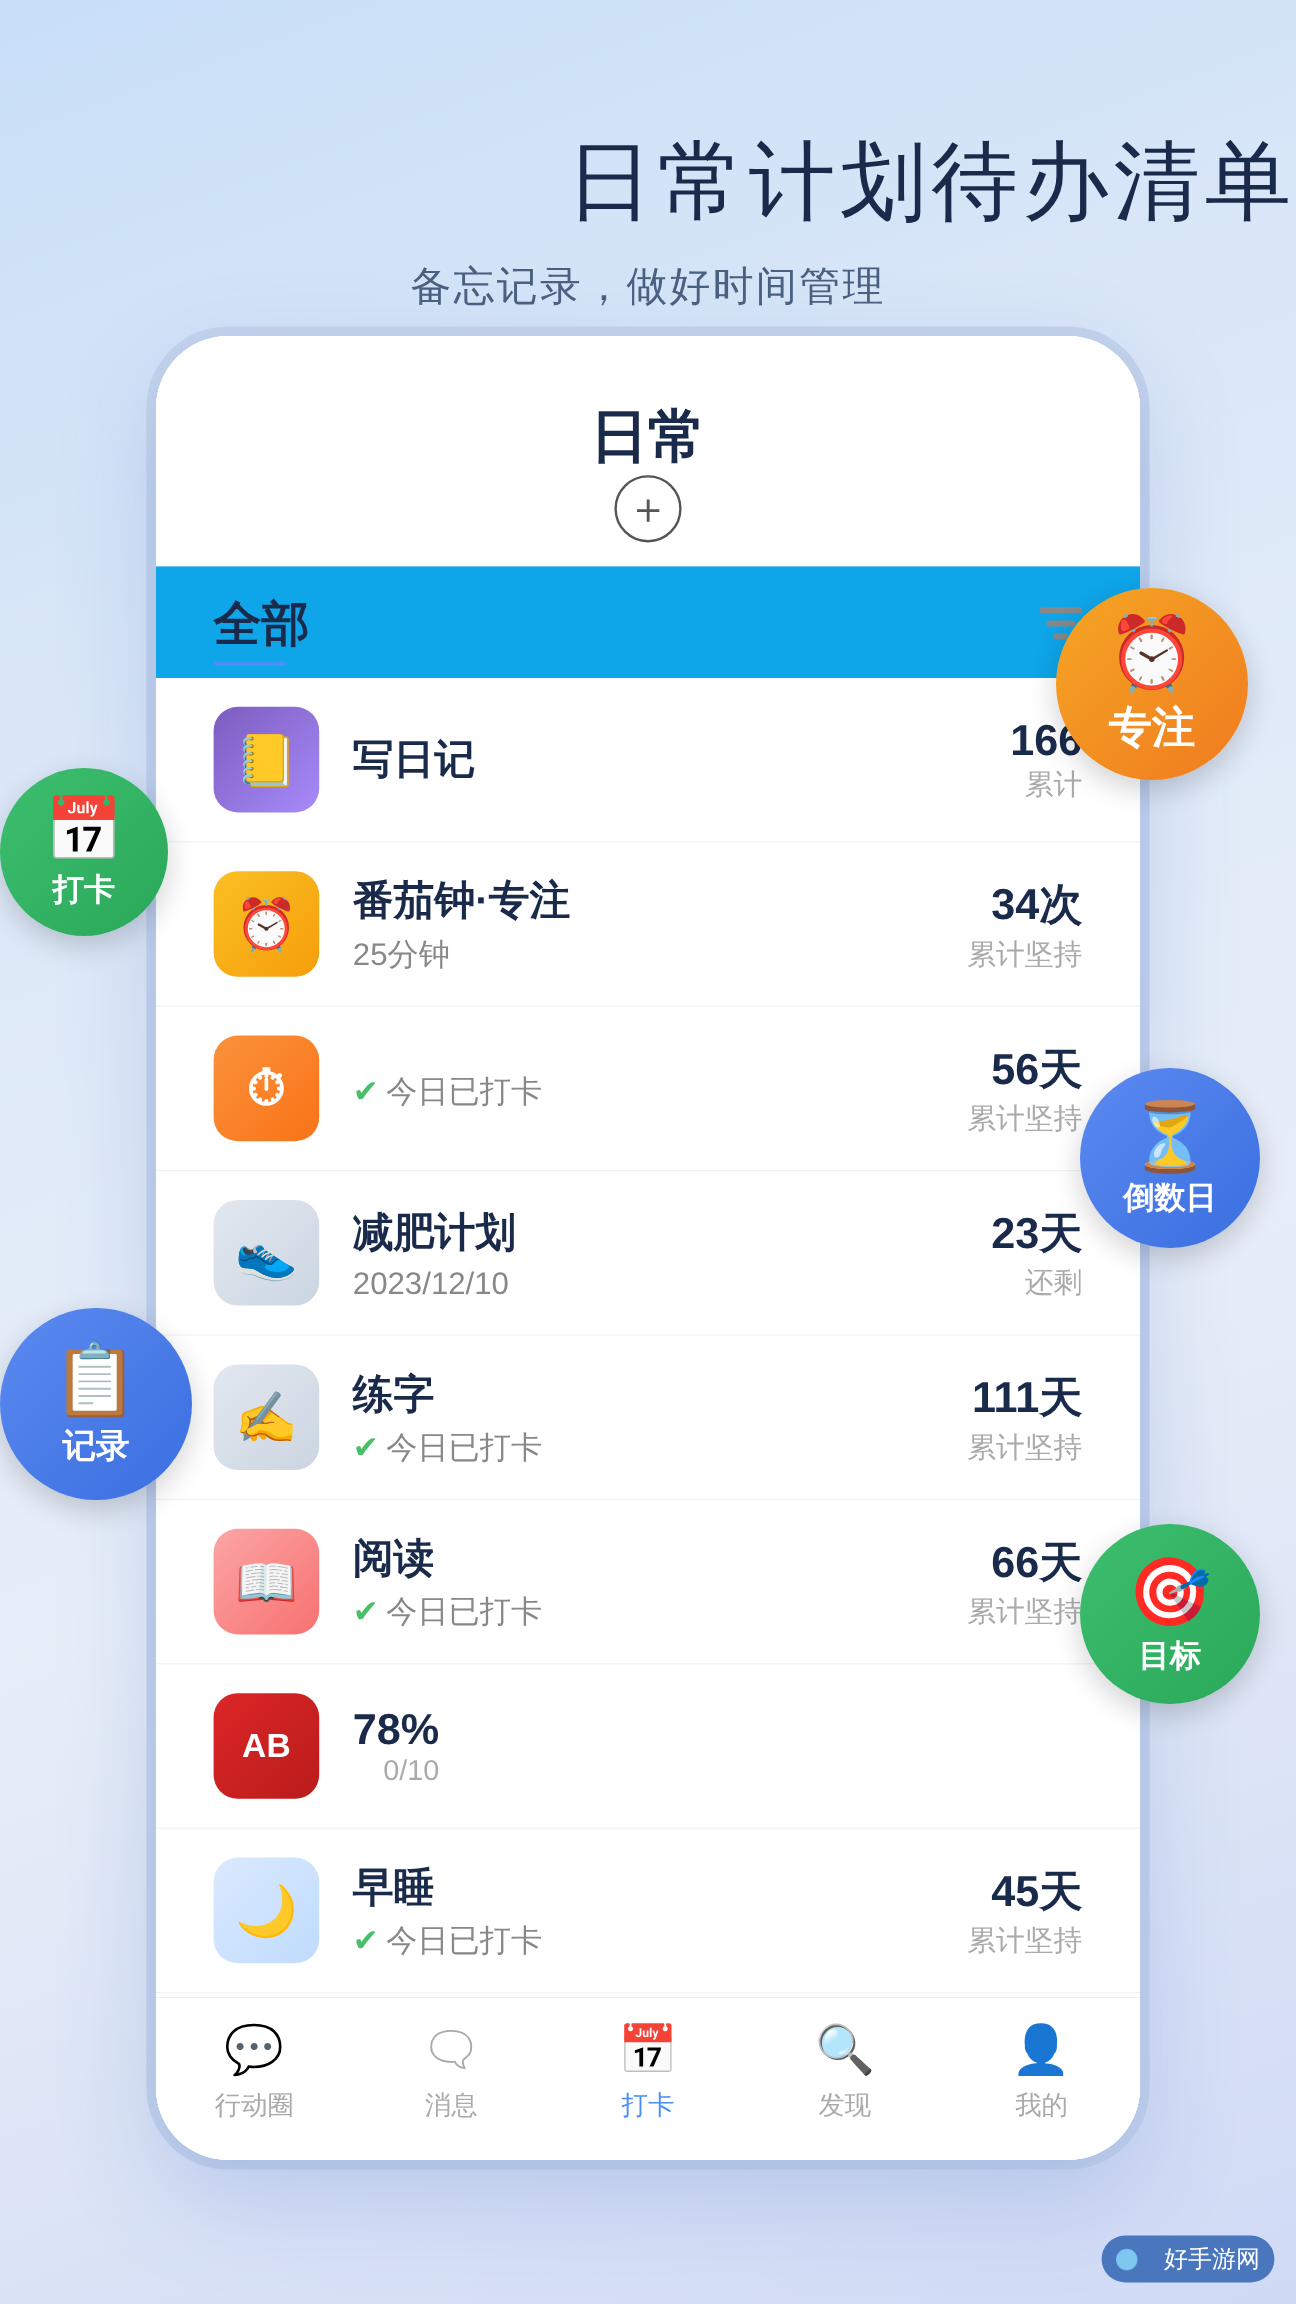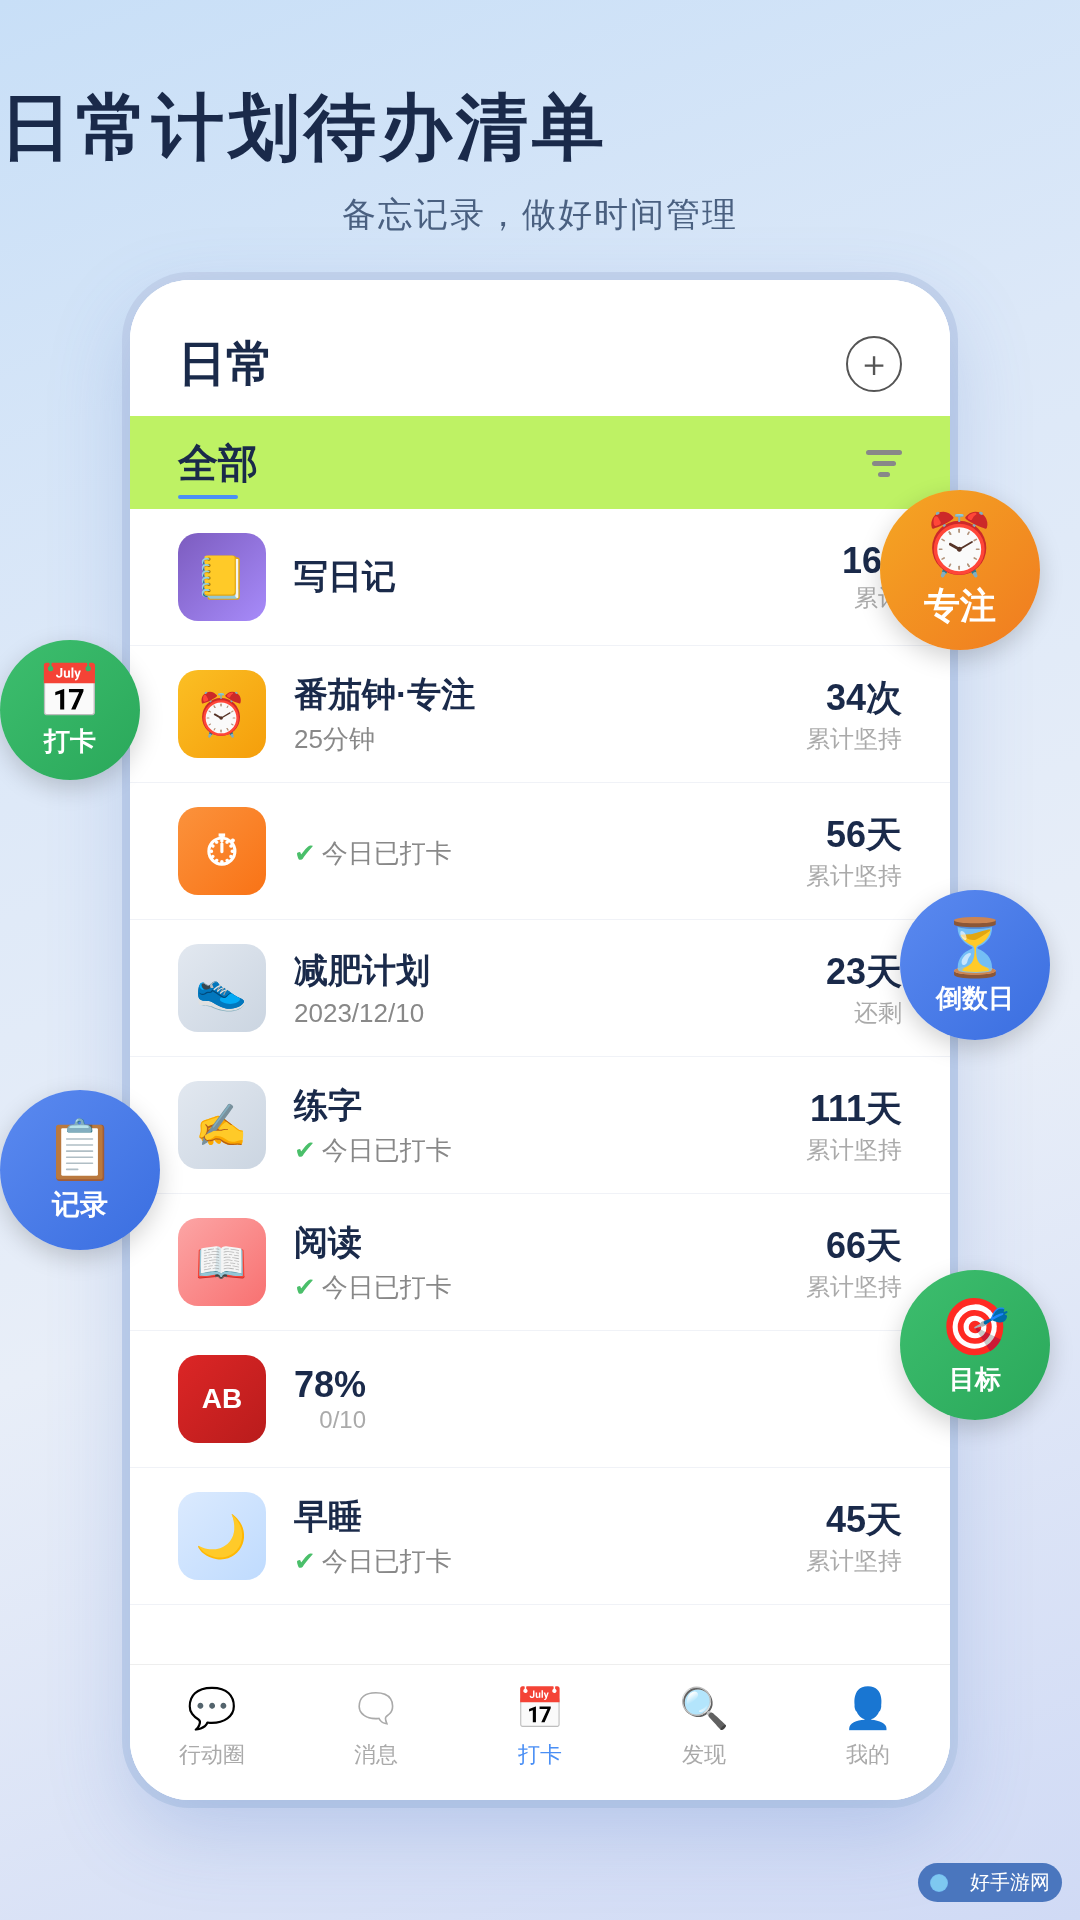--- a/index.html
+++ b/index.html
@@ -7,24 +7,24 @@
       width: 1080px;
       height: 1920px;
       background: linear-gradient(160deg, #c8dff7 0%, #dce8f8 30%, #e8eef8 60%, #d0daf5 100%);
       font-family: 'PingFang SC', 'Microsoft YaHei', sans-serif;
       overflow: hidden;
       position: relative;
     }
 
     
     .hero-title {
-      text-align: left;
-      padding-top: 80px;
+      text-align: right;
+      padding-top: 104px;
       font-size: 72px;
-      font-weight: 700;
+      font-weight: 400;
       color: #1a2a4a;
       letter-spacing: 4px;
     }
     .hero-subtitle {
       text-align: center;
       margin-top: 16px;
       font-size: 34px;
       color: #4a6080;
       letter-spacing: 2px;
     }
@@ -51,20 +51,21 @@
       flex-direction: column;
     }
 
     
     .app-header {
       display: flex;
       align-items: center;
       justify-content: space-between;
       padding: 52px 48px 20px;
       background: #fff;
+      flex-direction: column;
     }
     .app-title {
       font-size: 48px;
       font-weight: 700;
       color: #1a2a4a;
     }
     .add-btn {
       width: 56px;
       height: 56px;
       border: 2.5px solid #555;
@@ -76,21 +77,21 @@
       color: #555;
       cursor: pointer;
     }
 
     
     .filter-row {
       display: flex;
       align-items: center;
       justify-content: space-between;
       padding: 20px 48px 10px;
-      background: #bef264;
+      background: #0ea5e9;
     }
     .filter-label {
       font-size: 40px;
       font-weight: 700;
       color: #1a2a4a;
     }
     .filter-label-underline {
       width: 60px;
       height: 4px;
       background: #4a8ff5;

